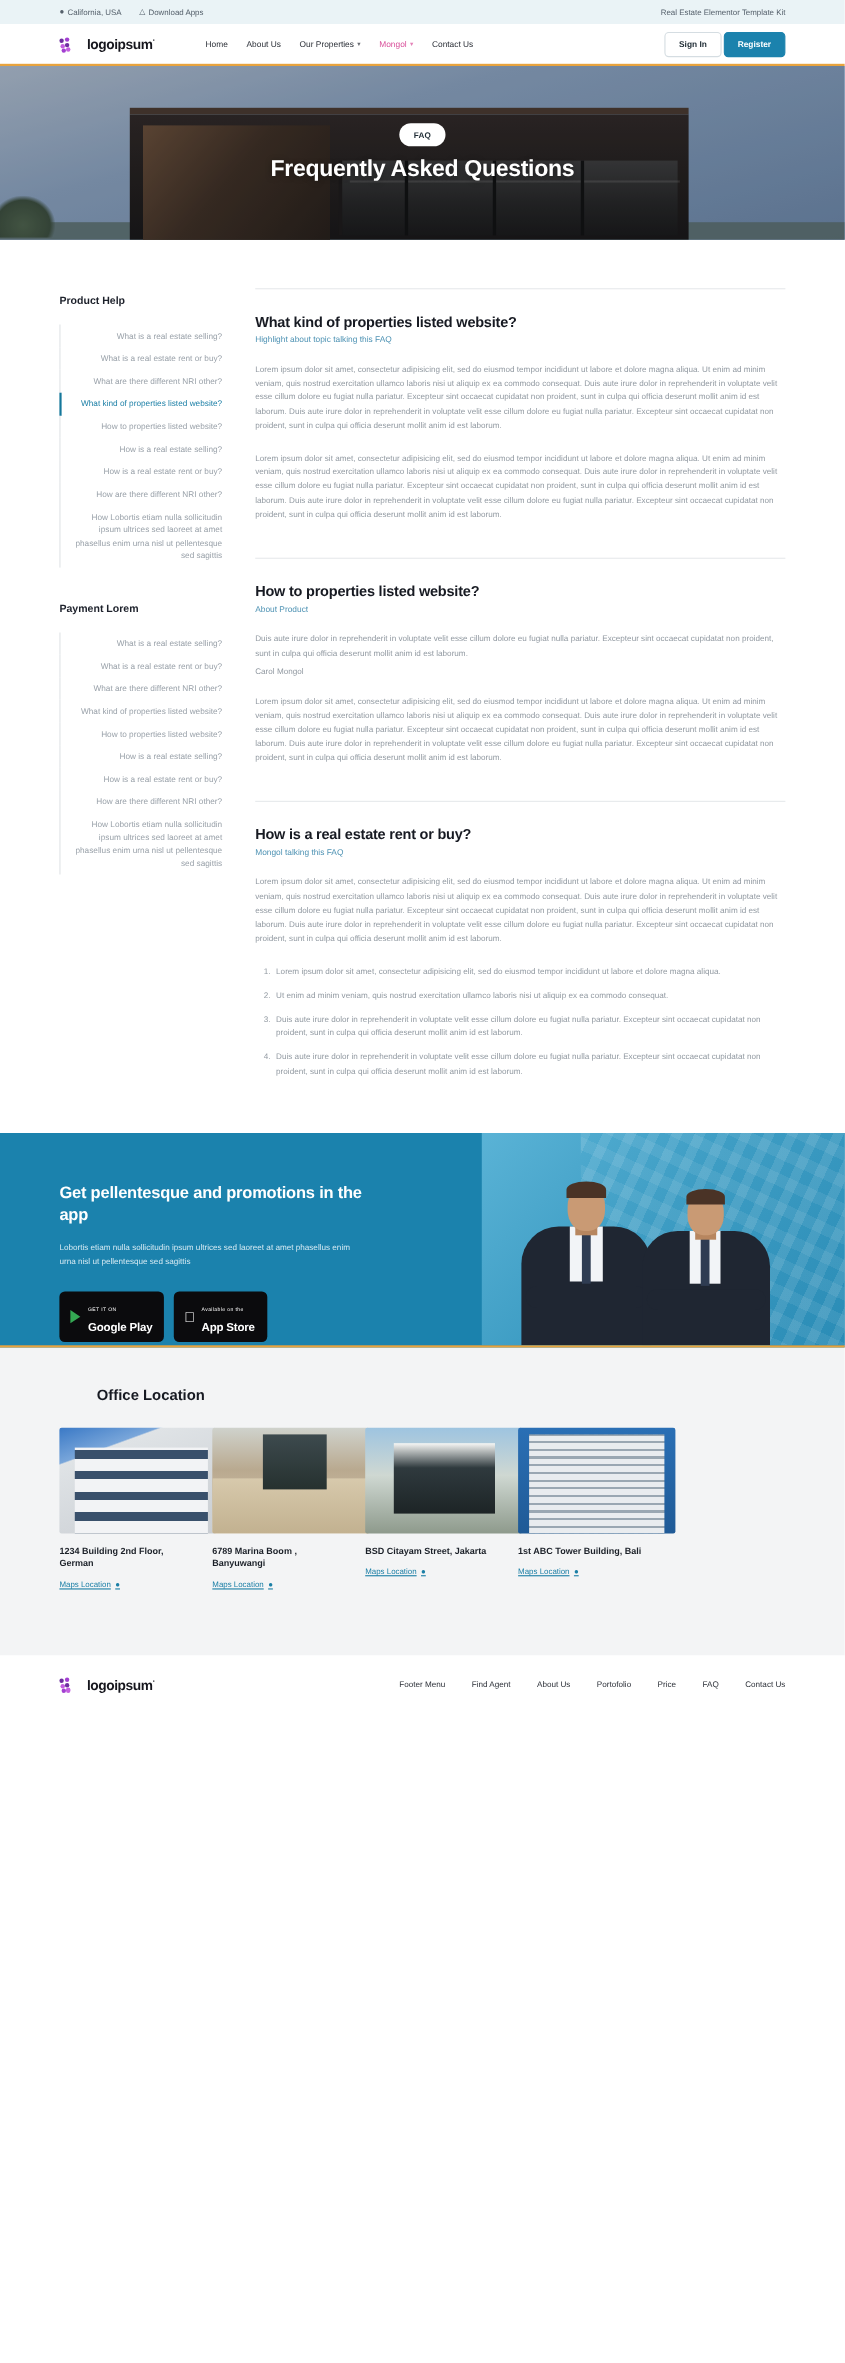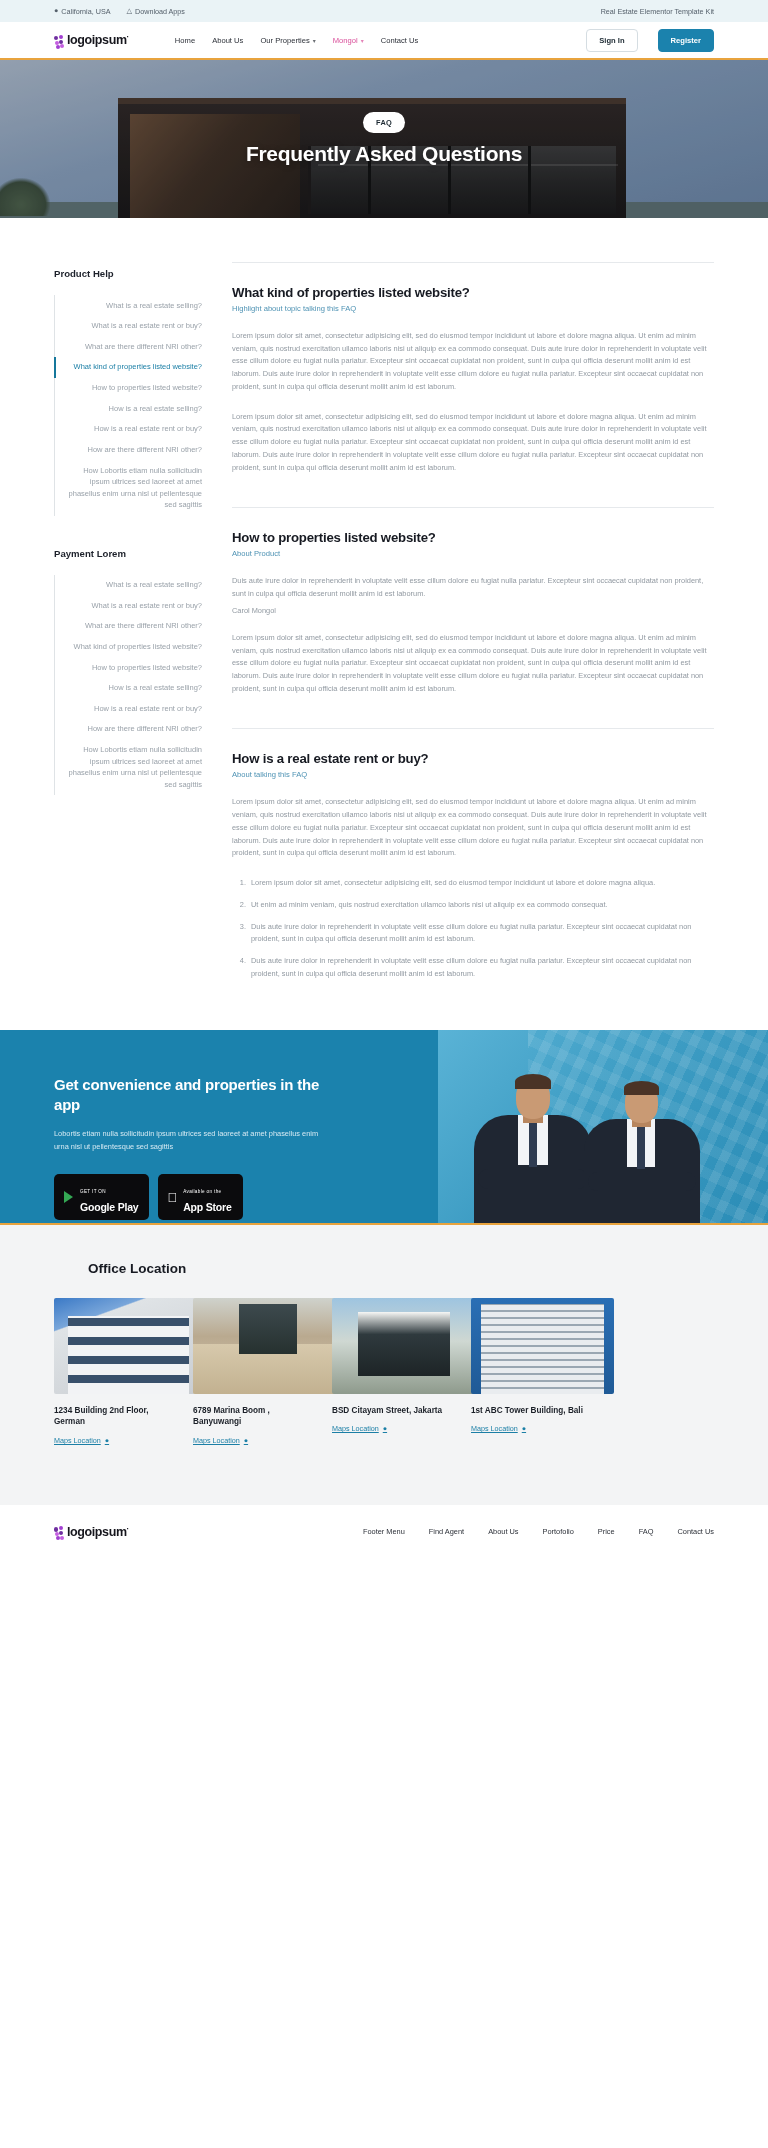--- a/index.html
+++ b/index.html
@@ -25,30 +25,30 @@
   .topbar .right { margin-left:auto; font-size:7.2px; color:#55606b; }
   .ic { display:inline-block; line-height:1; }
 
   
   .nav {
     height:38px; background:#fff;
     display:flex; align-items:center;
     padding:0 54px;
     border-bottom:2px solid #e8a33d;
   }
-  .logo { display:flex; align-items:flex-end; gap:0; }
+  .logo { display:flex; align-items:center; gap:12px; }
   .logo .mark { width:13px; height:13px; position:relative; }
   .logo .mark i { position:absolute; width:4.1px;height:4.1px;border-radius:50%; }
   .logo .txt { font-size:12.5px; font-weight:bold; letter-spacing:-0.4px; color:#16161d; }
   .logo .txt sup { font-size:8px; color:#16161d; }
   .menu { display:flex; align-items:center; gap:17px; margin-left:46px; }
   .menu a { font-size:7.6px; color:#2c3038; text-decoration:none; display:flex; align-items:center; gap:3px; }
   .menu a.pink { color:#d94f9a; }
   .caret { font-size:6px; opacity:.7; }
-  .navbtns { margin-left:auto; display:flex; align-items:center; gap:20px; }
+  .navbtns { margin-left:auto; display:flex; align-items:center; gap:2px; }
   .btn {
     font-size:7.6px; font-weight:bold; border-radius:4px;
     padding:6px 12px; border:1px solid #d5dde2; background:#fff; color:#1d2a33;
     cursor:pointer;
   }
   .btn.primary { background:#1b82ad; border-color:#1b82ad; color:#fff; }
 
   
   .hero {
     height:158px; position:relative; overflow:hidden;
@@ -303,21 +303,21 @@
         <p>Duis aute irure dolor in reprehenderit in voluptate velit esse cillum dolore eu fugiat nulla pariatur. Excepteur sint occaecat cupidatat non proident, sunt in culpa qui officia deserunt mollit anim id est laborum.</p>
         <div class="byline">Carol Mongol</div>
         <p>Lorem ipsum dolor sit amet, consectetur adipisicing elit, sed do eiusmod tempor incididunt ut labore et dolore magna aliqua. Ut enim ad minim veniam, quis nostrud exercitation ullamco laboris nisi ut aliquip ex ea commodo consequat. Duis aute irure dolor in reprehenderit in voluptate velit esse cillum dolore eu fugiat nulla pariatur. Excepteur sint occaecat cupidatat non proident, sunt in culpa qui officia deserunt mollit anim id est laborum. Duis aute irure dolor in reprehenderit in voluptate velit esse cillum dolore eu fugiat nulla pariatur. Excepteur sint occaecat cupidatat non proident, sunt in culpa qui officia deserunt mollit anim id est laborum.</p>
       </article>
 
       <div class="spacer"></div>
 
       <article class="faq">
         <div class="rule"></div>
         <h2>How is a real estate rent or buy?</h2>
-        <div class="sub">About talking this FAQ</div>
+        <div class="sub">Mongol talking this FAQ</div>
         <p>Lorem ipsum dolor sit amet, consectetur adipisicing elit, sed do eiusmod tempor incididunt ut labore et dolore magna aliqua. Ut enim ad minim veniam, quis nostrud exercitation ullamco laboris nisi ut aliquip ex ea commodo consequat. Duis aute irure dolor in reprehenderit in voluptate velit esse cillum dolore eu fugiat nulla pariatur. Excepteur sint occaecat cupidatat non proident, sunt in culpa qui officia deserunt mollit anim id est laborum. Duis aute irure dolor in reprehenderit in voluptate velit esse cillum dolore eu fugiat nulla pariatur. Excepteur sint occaecat cupidatat non proident, sunt in culpa qui officia deserunt mollit anim id est laborum.</p>
         <ol>
           <li>Lorem ipsum dolor sit amet, consectetur adipisicing elit, sed do eiusmod tempor incididunt ut labore et dolore magna aliqua.</li>
           <li>Ut enim ad minim veniam, quis nostrud exercitation ullamco laboris nisi ut aliquip ex ea commodo consequat.</li>
           <li>Duis aute irure dolor in reprehenderit in voluptate velit esse cillum dolore eu fugiat nulla pariatur. Excepteur sint occaecat cupidatat non proident, sunt in culpa qui officia deserunt mollit anim id est laborum.</li>
           <li>Duis aute irure dolor in reprehenderit in voluptate velit esse cillum dolore eu fugiat nulla pariatur. Excepteur sint occaecat cupidatat non proident, sunt in culpa qui officia deserunt mollit anim id est laborum.</li>
         </ol>
       </article>
 
     </section>
@@ -339,21 +339,21 @@
         <div class="body" style="left:6px;bottom:0;width:116px;height:104px;border-radius:32px 32px 0 0;"></div>
         <div class="shirt" style="left:49px;bottom:56px;width:28px;height:48px;"></div>
         <div class="tie" style="left:59px;bottom:54px;width:8px;height:44px;"></div>
         <div class="neck" style="left:54px;bottom:96px;width:19px;height:13px;"></div>
         <div class="head" style="left:47px;bottom:100px;width:33px;height:40px;"></div>
         <div class="hair" style="left:46px;bottom:128px;width:35px;height:14px;"></div>
         <div class="body" style="left:10px;bottom:32px;width:108px;height:19px;border-radius:10px;"></div>
       </div>
     </div>
     <div class="inner">
-      <h2>Get convenience and properties in the app</h2>
+      <h2>Get pellentesque and promotions in the app</h2>
       <p>Lobortis etiam nulla sollicitudin ipsum ultrices sed laoreet at amet phasellus enim urna nisl ut pellentesque sed sagittis</p>
       <div class="stores">
         <div class="store">
           <span class="gp"></span>
           <span>
             <span class="sm">GET IT ON</span><br>
             <span class="bg">Google Play</span>
           </span>
         </div>
         <div class="store">

